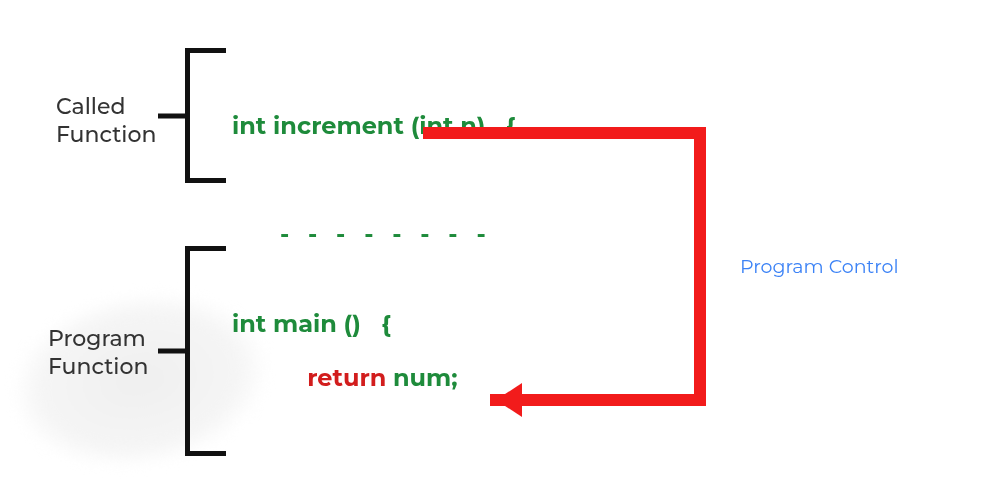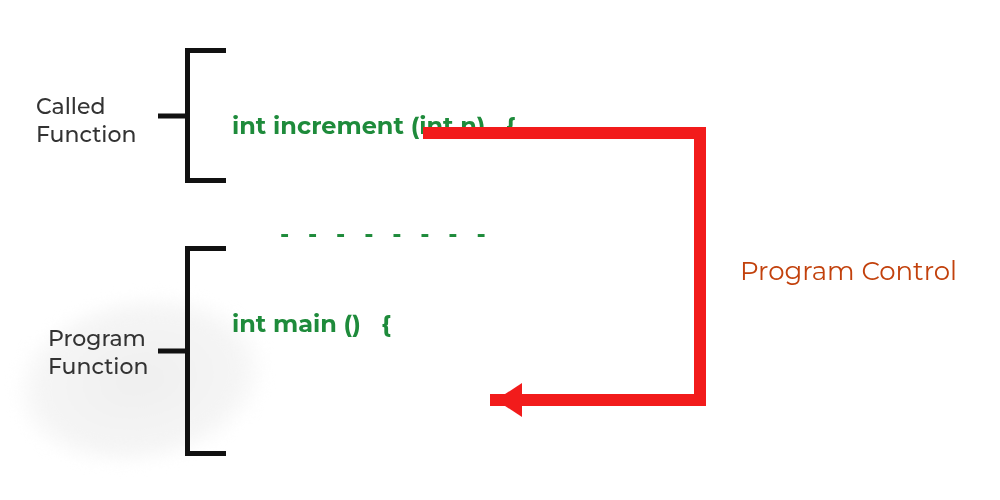--- a/index.html
+++ b/index.html
@@ -10,50 +10,53 @@
   .bracket::before,.bracket::after{content:"";position:absolute;left:0;width:36px;height:5px;background:#111}
   .bracket::before{top:0}
   .bracket::after{bottom:0}
   .bracket .stem{position:absolute;right:100%;top:50%;transform:translateY(-50%);
     width:32px;height:5px;background:#111}
   .code{position:absolute;font-family:inherit;font-size:24px;line-height:36px;
     color:#1e8b3b;font-weight:700;white-space:pre}
   .indent{padding-left:48px}
   .ret{color:#d21d1d}
   .dashes{letter-spacing:6px}
-  .flowlabel{position:absolute;font-size:26px;color:#c2410c}
+  .flowlabel{position:absolute;font-size:19px;color:#3b82f6}
   .smoke{position:absolute;left:-40px;top:260px;width:360px;height:240px;
     background:radial-gradient(closest-side,#efefef 0%,#f5f5f5 55%,rgba(255,255,255,0) 72%);
     transform:rotate(-10deg);filter:blur(6px)}
 </style>
 </head>
 <body>
 <div class="stage">
 
 <div class="smoke"></div>
 
-<div class="lbl" style="left:36px;top:93px">
+<div class="lbl" style="left:56px;top:93px">
   <span style="white-space:pre">Called
 Function</span>
 </div>
 <div class="lbl" style="left:48px;top:325px">
   <span style="white-space:pre">Program
 Function</span>
 </div>
 
 <div class="bracket" style="left:185px;top:48px;height:135px">
   <div class="stem"></div>
 </div>
 <div class="bracket" style="left:185px;top:246px;height:210px">
   <div class="stem"></div>
 </div>
 
 <div class="code" style="left:232px;top:36px">
   <div>int increment (int n)   {</div>
   <div class="indent dashes">- - - - - - - -</div>
+  <div class="indent">
+    <span class="ret">return </span><span>num;</span>
+  </div>
   
 </div>
 
 <div class="code" style="left:232px;top:234px">
   <div>int main ()   {</div>
   <div style="height:36px"></div>
   
   
   
   

